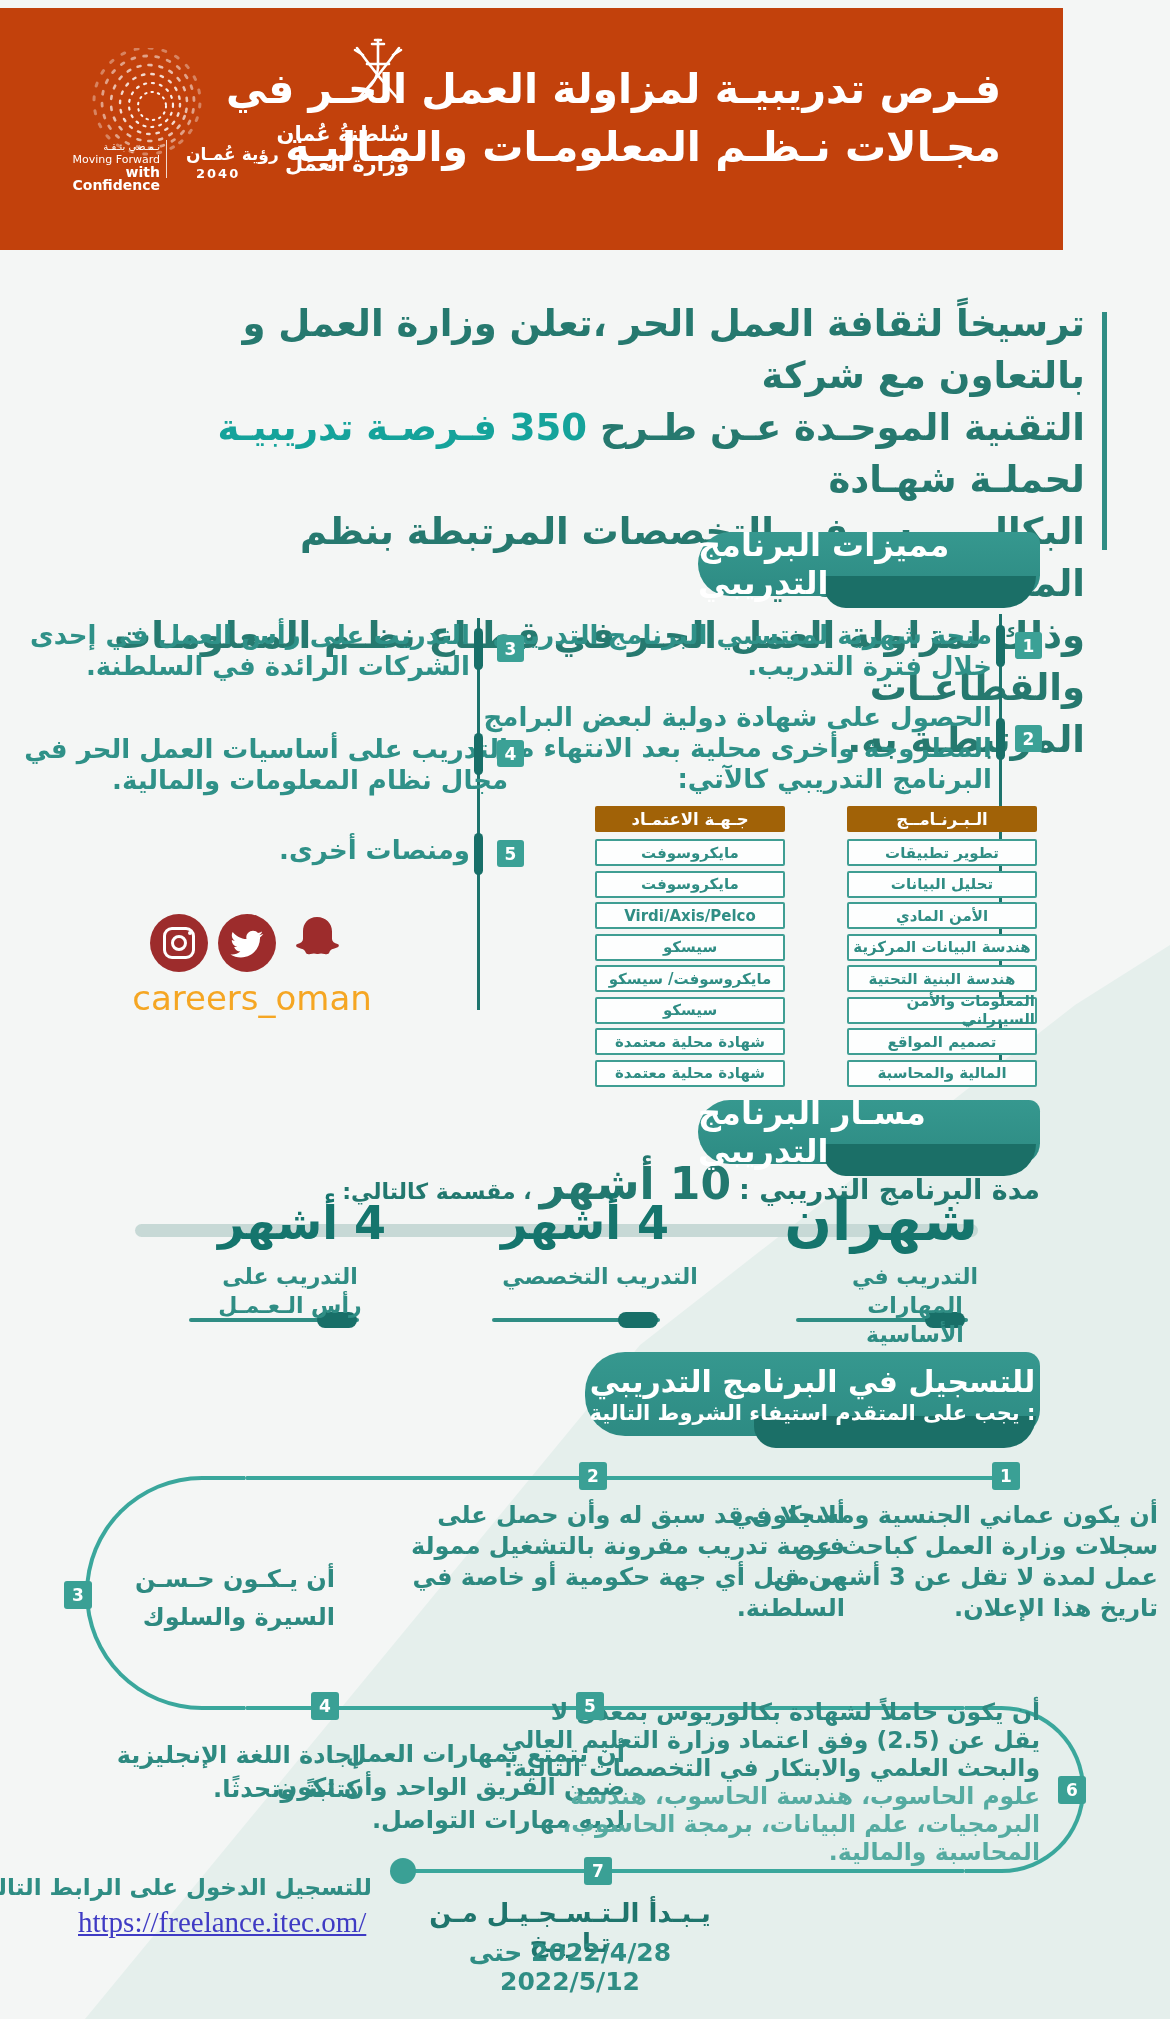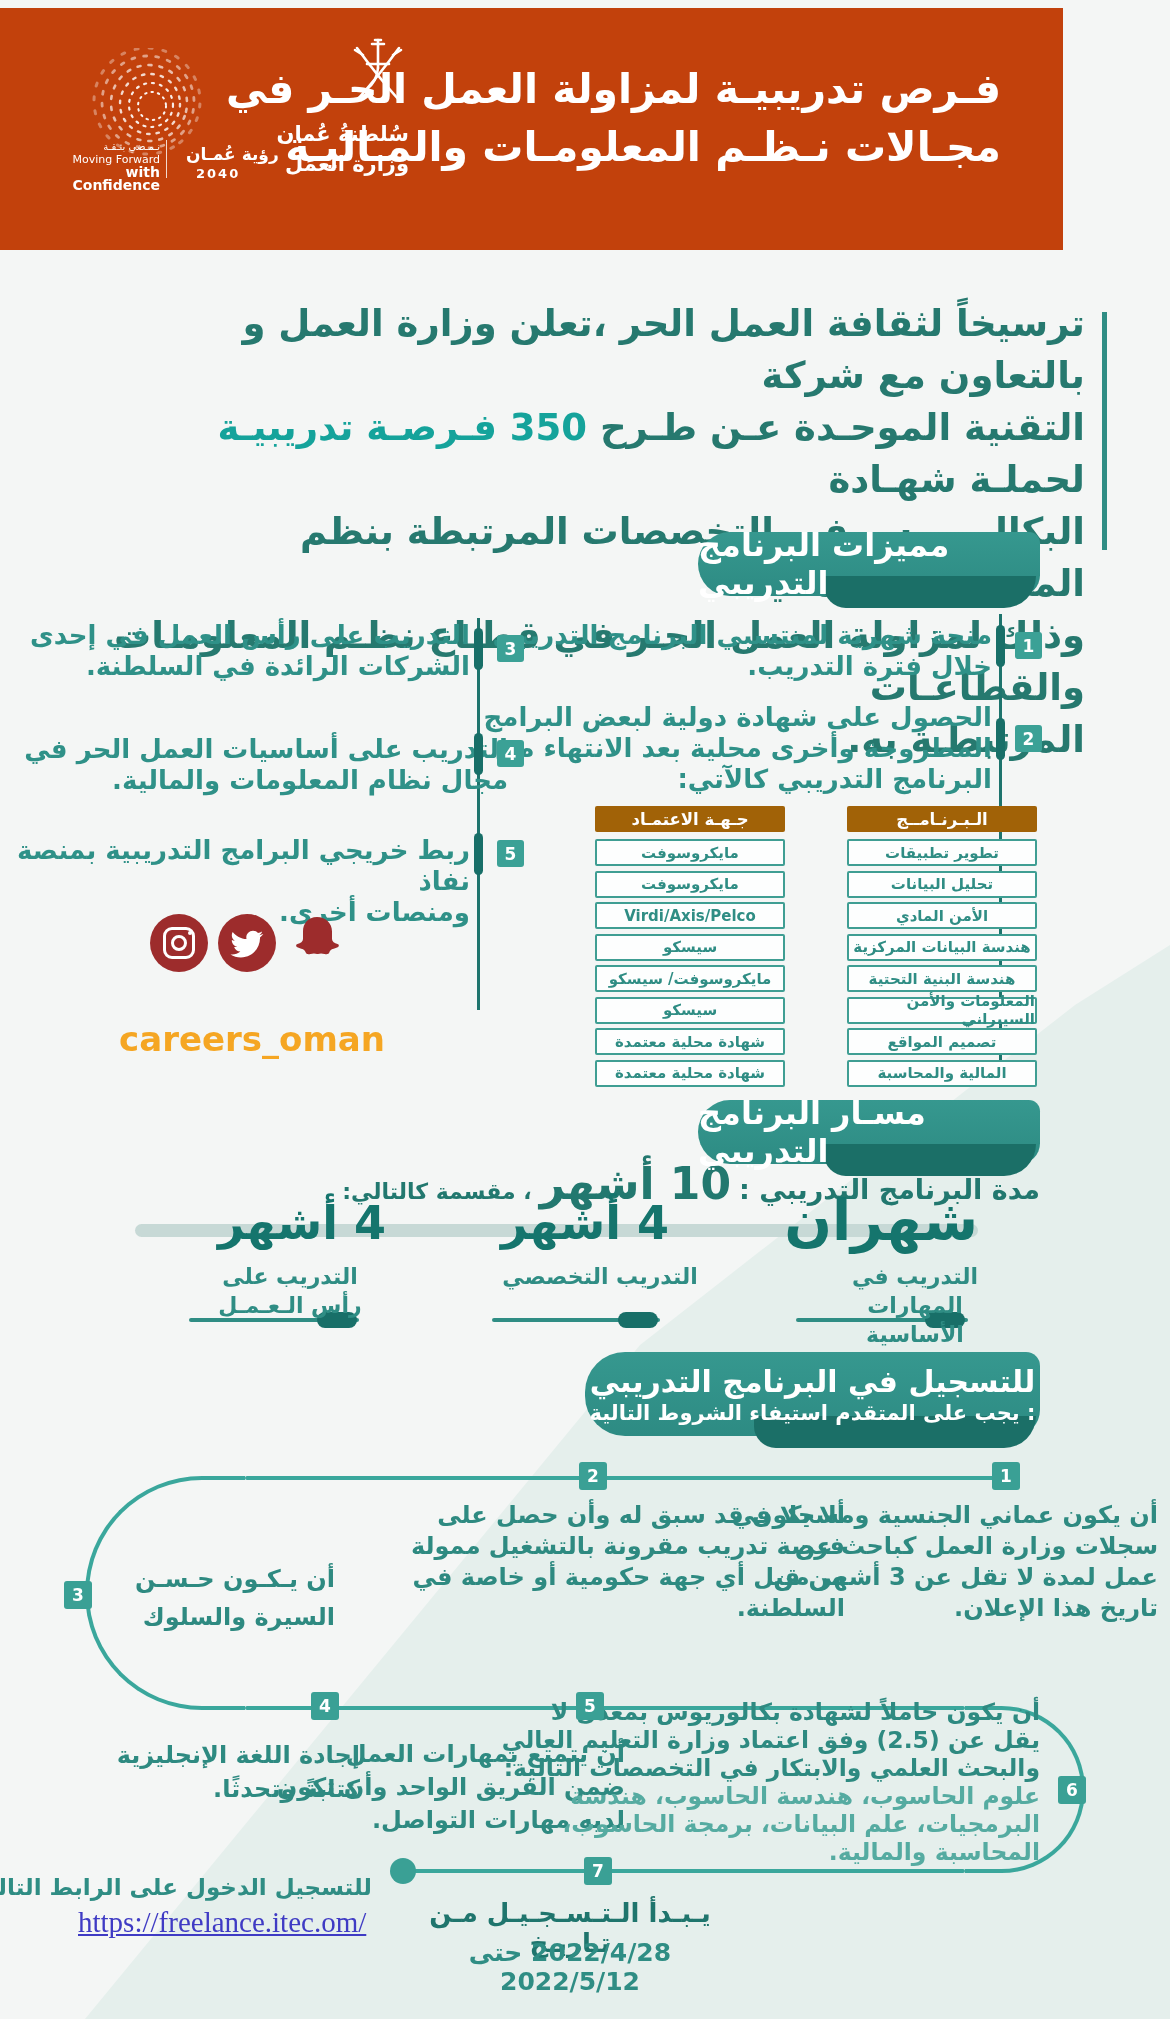--- a/index.html
+++ b/index.html
@@ -48,22 +48,22 @@
   .tcol{position:absolute;top:0;width:190px;}
   .tcol.prog{left:224px;padding-left:28px;} .tcol.accr{left:0px;}
   .tcell,.thead{direction:rtl;display:flex;align-items:center;justify-content:center;
                 font-weight:bold;border-radius:2px;}
   .thead{height:26px;background:#a16207;color:#fff;font-size:16.5px;margin-bottom:7px;}
   .tcell{height:23px;border:2px solid #3f9e93;background:#fdfefe;color:#2f8d84;font-size:15px;margin-bottom:4.5px;}
   
   .social{position:absolute;left:150px;top:914px;display:flex;gap:10px;align-items:center;}
   .sico{width:58px;height:58px;border-radius:50%;background:#9d2c2c;position:relative;}
   .sico.ghost{background:transparent;}
-  .handle{position:absolute;left:112px;top:1019px;width:280px;text-align:center;color:#f5a623;
-          font-size:34px;font-weight:bold;}
+  .handle{position:absolute;left:112px;top:978px;width:280px;text-align:center;color:#f5a623;
+          font-size:34px;font-weight:normal;}
   
   .duration{position:absolute;right:130px;top:1158px;direction:rtl;display:flex;align-items:baseline;
             color:#22786f;font-weight:bold;}
   .duration .p1{font-size:27px;} .duration .p2{font-size:44px;margin:0 8px;} .duration .p3{font-size:22px;}
   .tl-bar{position:absolute;left:135px;top:1224px;width:843px;height:13px;background:#c7d9d6;border-radius:7px;z-index:1;}
   .mval{position:absolute;color:#15756d;font-weight:bold;z-index:2;direction:rtl;white-space:nowrap;}
   .mlab{position:absolute;direction:rtl;text-align:center;color:#2f8d84;font-size:22px;font-weight:bold;line-height:29px;z-index:2;}
   .mline{position:absolute;height:4px;background:#2f8d84;border-radius:2px;}
   .mcap{position:absolute;width:40px;height:16px;background:#186f68;border-radius:8px;}
   
@@ -181,21 +181,20 @@
   <div class="num" style="left:497px;top:740px;">4</div>
   <div class="cap" style="left:474px;top:733px;"></div>
   <div class="fi" style="right:662px;top:734px;">
     <div>التدريب على أساسيات العمل الحر في</div>
     <div>مجال نظام المعلومات والمالية.</div>
   </div>
 
   <div class="num" style="left:497px;top:840px;">5</div>
   <div class="cap" style="left:474px;top:833px;"></div>
   <div class="fi" style="right:700px;top:835px;">
-    <div>ربط خريجي البرامج التدريبية بمنصة نفاذ</div>
     <div>ومنصات أخرى.</div>
   </div>
 
   <div class="tbl">
     <div class="tcol prog">
       <div class="thead">الـبـرنـامــج</div>
       <div class="tcell">تطوير تطبيقات</div>
       <div class="tcell">تحليل البيانات</div>
       <div class="tcell">الأمن المادي</div>
       <div class="tcell">هندسة البيانات المركزية</div>

